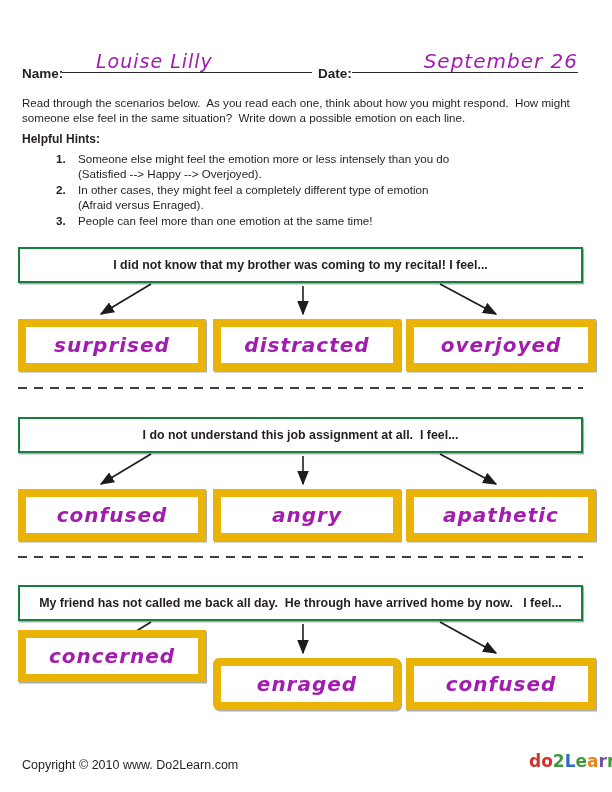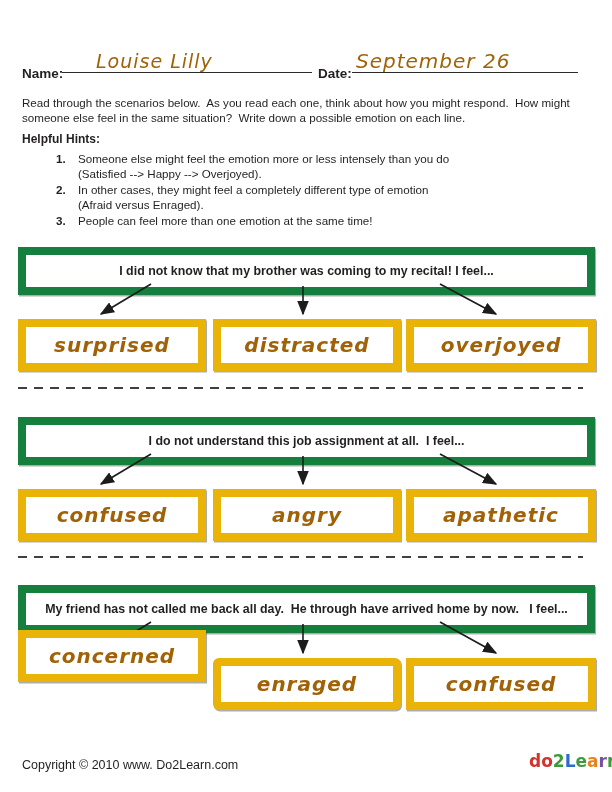--- a/index.html
+++ b/index.html
@@ -12,35 +12,35 @@
     position:absolute;top:22px;left:0;width:612px;text-align:center;
     font-size:23px;font-weight:700;letter-spacing:-0.5px;
   }
   .fieldlabel{position:absolute;font-size:13.5px;font-weight:700;}
   .writeline{
     position:absolute;height:26px;border-bottom:1.6px solid #2a2a2a;
     display:flex;align-items:flex-end;justify-content:flex-start;
   }
   .hand{
     font-family:"DejaVu Sans",sans-serif;font-style:italic;letter-spacing:1px;
-    color:#a16207;line-height:1;
+    color:#a21caf;line-height:1;
   }
   .hand-line{font-size:19px;padding:0 0 1px 34px;}
   .instructions{
     position:absolute;left:22px;top:95px;width:568px;
     font-size:11.6px;line-height:1.33;
   }
   .hints-heading{position:absolute;left:22px;top:132px;font-size:12px;font-weight:700;}
   .hints-list{position:absolute;left:56px;top:151px;width:500px;font-size:11.6px;line-height:1.3;}
   .hint-item{display:flex;margin-bottom:1px;}
   .hint-num{width:16px;font-weight:700;flex:0 0 auto;}
   .hint-body{padding-left:6px;}
   .scenario-box{
     position:absolute;left:18px;width:561px;height:32px;
-    border:8px solid #15803d;background:#fff;
+    border:2px solid #15803d;background:#fff;
     box-shadow:1px 1.5px 0 rgba(70,70,70,.45);
     display:flex;align-items:center;justify-content:center;
     font-size:12.4px;font-weight:600;text-align:center;
   }
   .answer-box{
     position:absolute;height:36px;border:8px solid #eab308;background:#fff;
     box-shadow:1px 1.5px 0 rgba(70,70,70,.45);
     display:flex;align-items:center;justify-content:center;font-weight:bold;
   }
   .answer-box .hand{font-size:20px;}
@@ -59,21 +59,21 @@
 <body>
 
 <div class="page">
 
 
   <div class="fieldlabel" style="left:22px;top:66px;">Name:</div>
   <div class="writeline" style="left:62px;top:46px;width:250px;">
     <span class="hand hand-line">Louise Lilly</span>
   </div>
   <div class="fieldlabel" style="left:318px;top:66px;">Date:</div>
-  <div class="writeline" style="left:352px;top:46px;width:226px;">
+  <div class="writeline" style="left:352px;top:46px;width:226px;justify-content:flex-end;">
     <span class="hand hand-line" style="padding-left:4px;font-size:20px;">September 26</span>
   </div>
 
   <div class="instructions keepws">Read through the scenarios below.  As you read each one, think about how you might respond.  How might someone else feel in the same situation?  Write down a possible emotion on each line.</div>
 
   <div class="hints-heading">Helpful Hints:</div>
   <div class="hints-list">
     <div class="hint-item">
       <span class="hint-num">1.</span>
       <span class="hint-body"><span>Someone else might feel the emotion more or less intensely than you do</span><br><span>(Satisfied --&gt; Happy --&gt; Overjoyed).</span></span>

